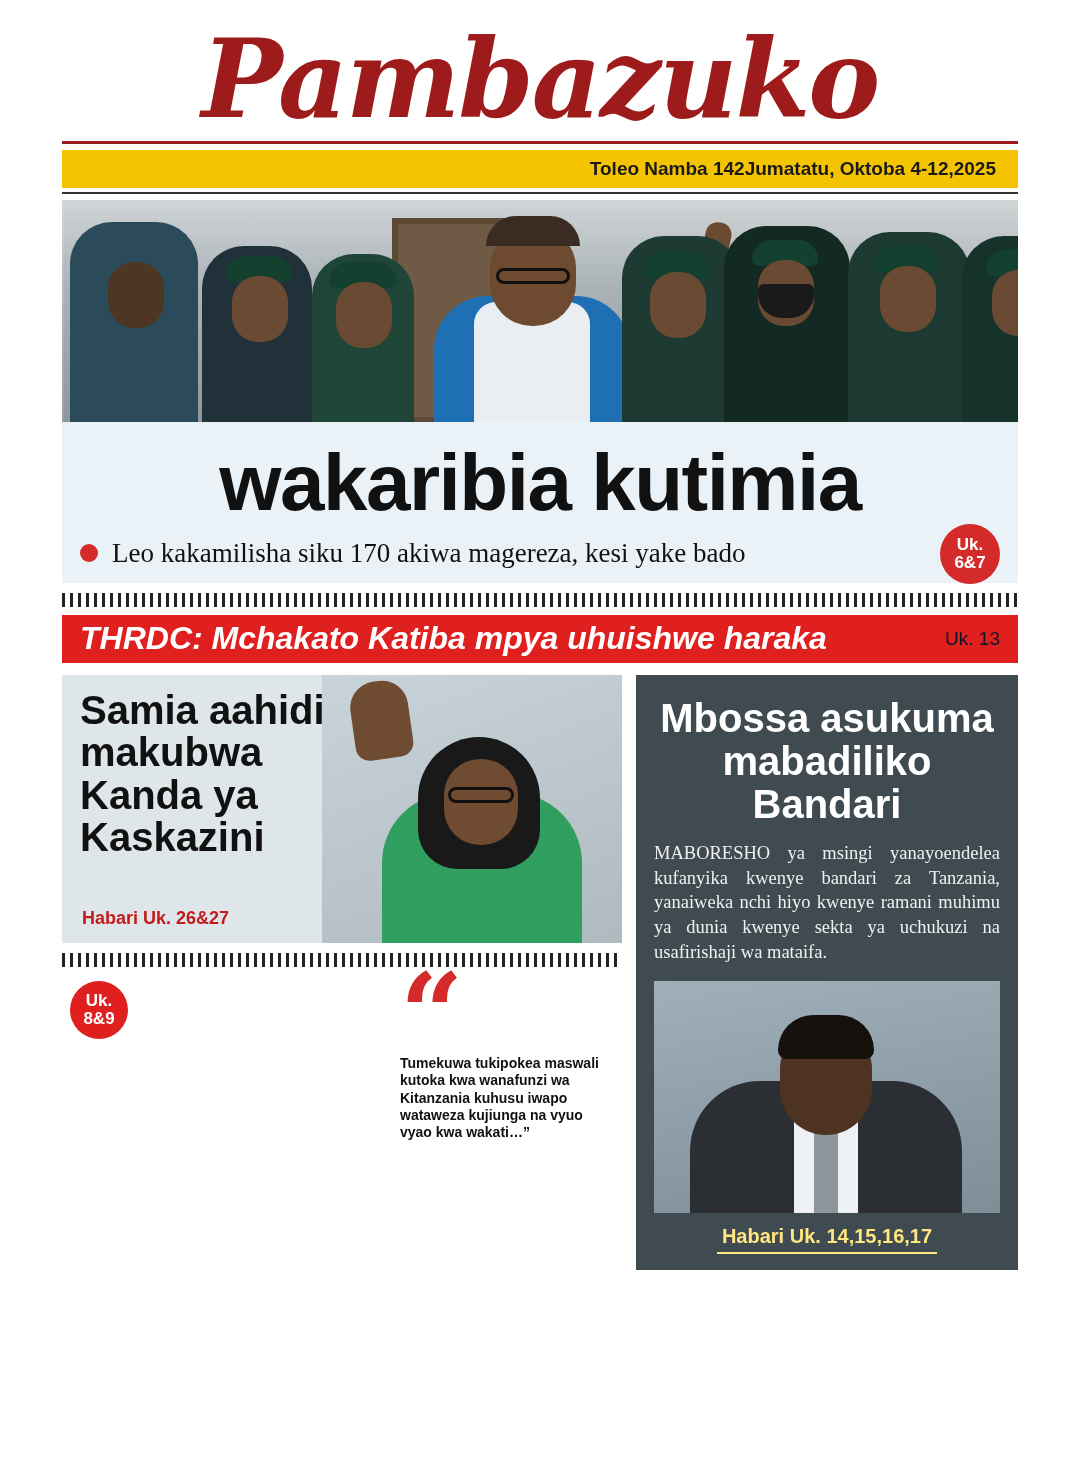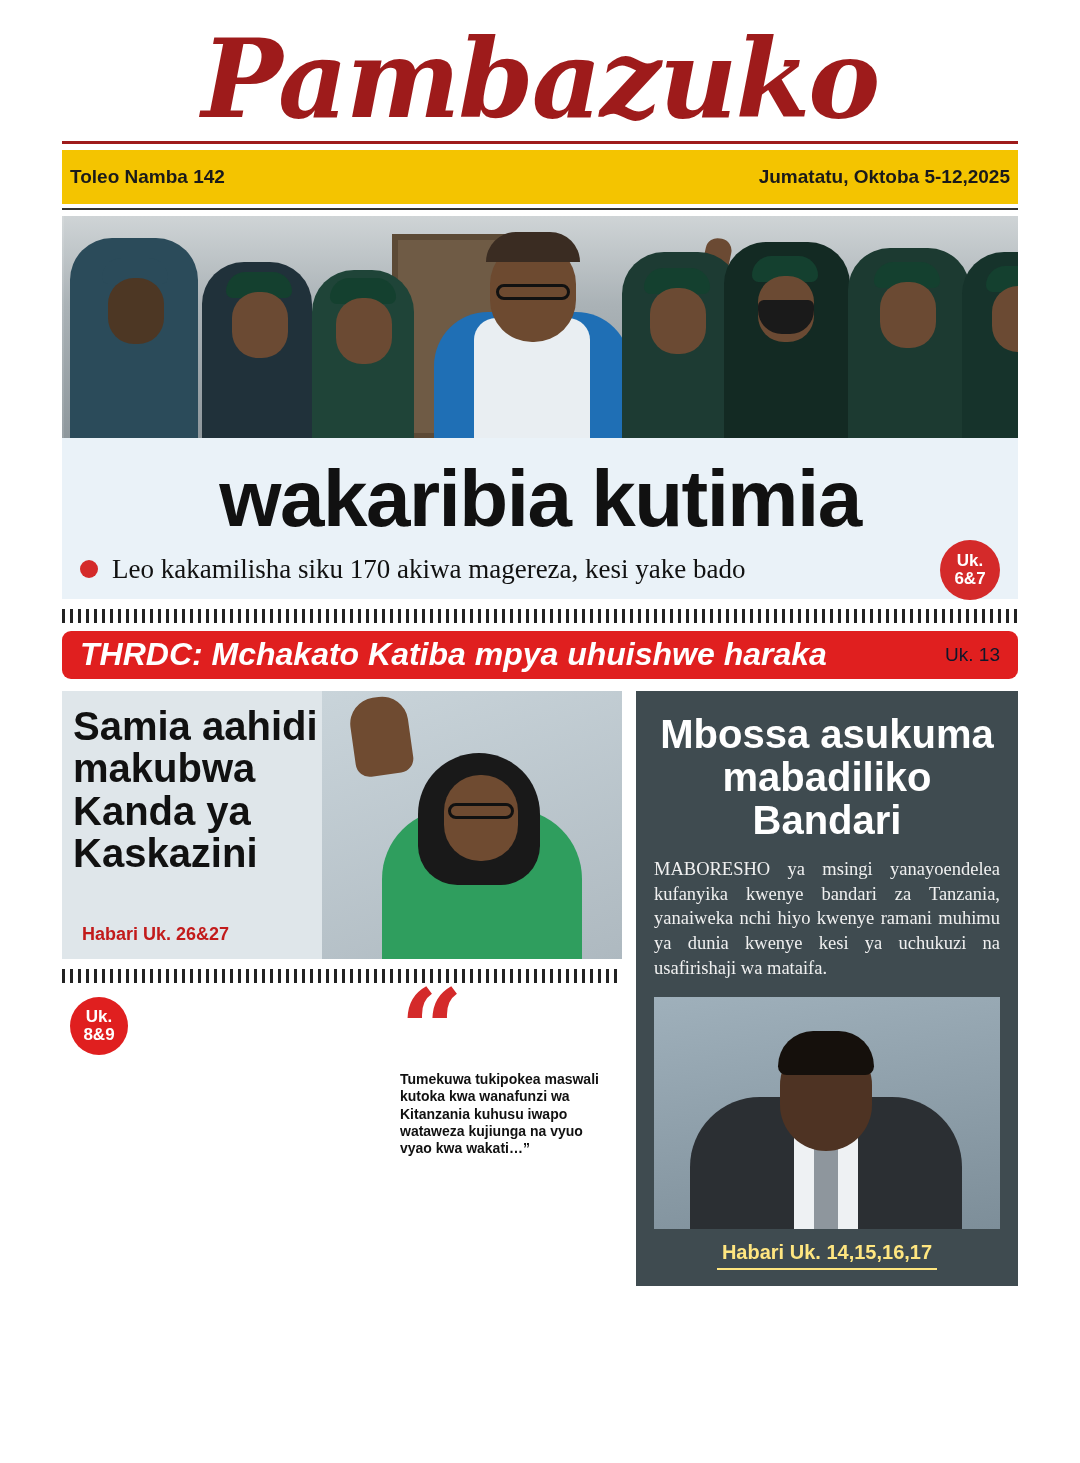--- a/index.html
+++ b/index.html
@@ -39,25 +39,25 @@
   }
   .masthead-rule {
     height: 3px;
     background: #9e1b1b;
     margin-top: 10px;
   }
 
   
   .info-bar {
     background: #f4c400;
-    height: 54px;
+    height: 38px;
     display: flex;
     align-items: center;
-    justify-content: space-between;
-    padding: 0 8px;
+    justify-content: flex-end;
+    padding: 0 22px;
     box-sizing: border-box;
     margin-top: 6px;
   }
   .info-bar span {
     font-size: 19px;
     font-weight: bold;
     color: #1a1a1a;
   }
   .info-bar-sub {
     height: 2px;
@@ -226,21 +226,20 @@
 
   
   .red-banner {
     background: #e01f1f;
     height: 48px;
     display: flex;
     align-items: center;
     justify-content: space-between;
     padding: 0 18px;
     box-sizing: border-box;
-    border-radius: 9px;
   }
   .red-banner .rb-title {
     color: #fff;
     font-size: 32px;
     font-weight: bold;
     font-style: italic;
   }
   .red-banner .rb-page {
     color: #0f172a;
     font-size: 19px;
@@ -302,21 +301,21 @@
   .samia-hand {
     position: absolute;
     left: 30px; top: 6px;
     width: 58px; height: 78px;
     background: #6f4b31;
     border-radius: 26px 26px 14px 14px;
     transform: rotate(-8deg);
   }
   .samia-headline {
     position: absolute;
-    left: 11px; top: 14px;
+    left: 18px; top: 14px;
     width: 310px;
     font-size: 40px;
     font-weight: bold;
     line-height: 1.06;
     color: #111;
   }
   .samia-page {
     position: absolute;
     left: 20px; bottom: 14px;
     font-size: 18px;
@@ -444,21 +443,21 @@
 
 <div class="page">
 
   <div class="masthead">
     <div class="masthead-title">Pambazuko</div>
     <div class="masthead-rule"></div>
   </div>
 
   <div class="info-bar">
     <span>Toleo Namba 142</span>
-    <span>Jumatatu, Oktoba 5-12,2025</span>
+    <span>Jumatatu, Oktoba 4-12,2025</span>
   </div>
   <div class="info-bar-sub"></div>
 
   <div class="lead-photo">
     <div class="wall"></div>
     <div class="door"></div>
 
     <div class="officer o1"></div>
     <div class="beret" style="left:40px; top:42px; background:#2b4b5a;"></div>
     <div class="face" style="left:46px; top:62px; background:#4d3724;"></div>
@@ -546,21 +545,21 @@
         <div class="quote-col">
           <div class="quote-mark">“</div>
           <div class="quote-text">Tumekuwa tukipokea maswali kutoka kwa wanafunzi wa Kitanzania kuhusu iwapo wataweza kujiunga na vyuo vyao kwa wakati…”</div>
         </div>
       </div>
 
     </div>
 
     <div class="col-right">
       <div class="mbossa-title">Mbossa asukuma mabadiliko Bandari</div>
-      <div class="mbossa-body">MABORESHO ya msingi yanayoendelea kufanyika kwenye bandari za Tanzania, yanaiweka nchi hiyo kwenye ramani muhimu ya dunia kwenye kesi ya uchukuzi na usafirishaji wa mataifa.</div>
+      <div class="mbossa-body">MABORESHO ya msingi yanayoendelea kufanyika kwenye bandari za Tanzania, yanaiweka nchi hiyo kwenye ramani muhimu ya dunia kwenye sekta ya uchukuzi na usafirishaji wa mataifa.</div>
       <div class="mbossa-photo">
         <div class="mp-suit"></div>
         <div class="mp-shirt"></div>
         <div class="mp-tie"></div>
         <div class="mp-head"></div>
         <div class="mp-hair"></div>
       </div>
       <div class="mbossa-page">Habari Uk. 14,15,16,17</div>
       <div class="mbossa-underline"></div>
     </div>

